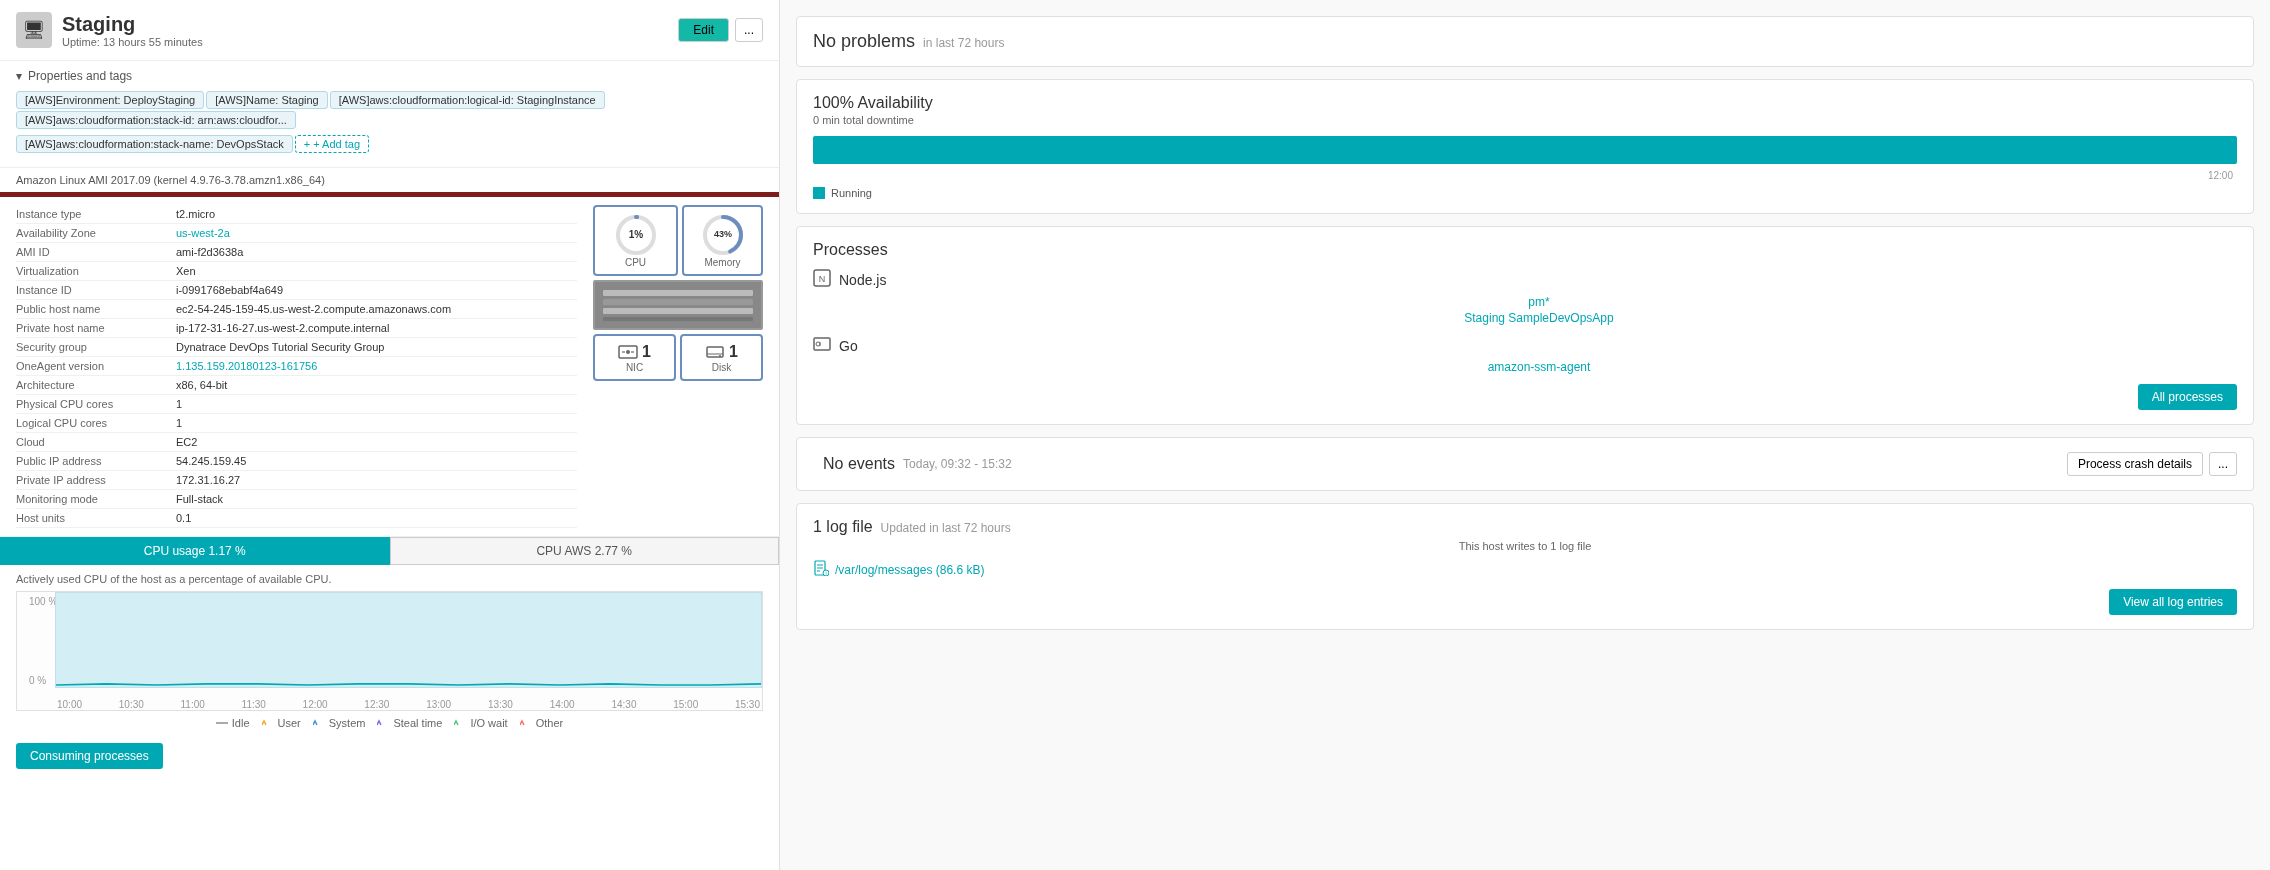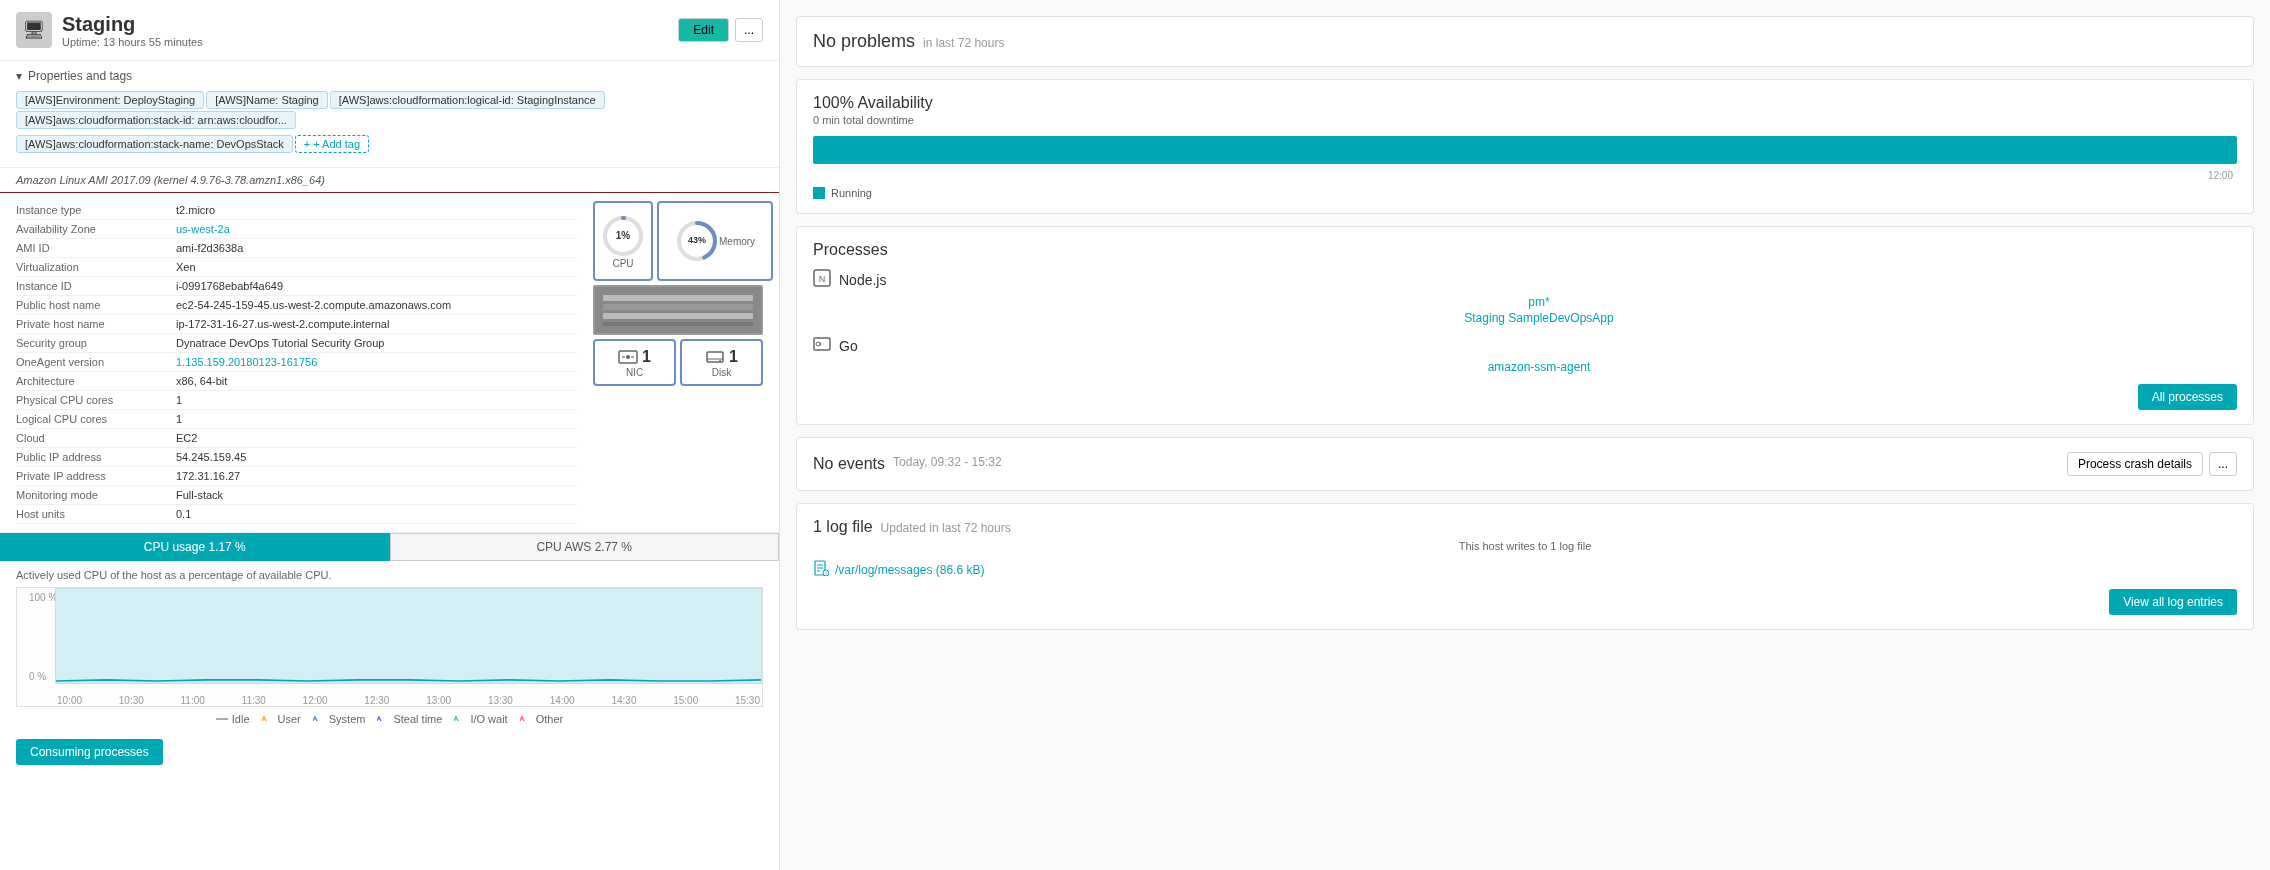--- a/index.html
+++ b/index.html
@@ -17,21 +17,21 @@
     .btn-dots { padding: 4px 8px; border: 1px solid #ccc; background: #fff; border-radius: 3px; cursor: pointer; font-size: 12px; }
 
     
     .properties-section { padding: 8px 16px; border-bottom: 1px solid #eee; }
     .section-toggle { display: flex; align-items: center; gap: 6px; font-size: 12px; color: #555; margin-bottom: 8px; cursor: pointer; }
     .tags-row { display: flex; flex-wrap: wrap; gap: 2px; margin-bottom: 6px; }
     .tag { background: #e8f4f8; border: 1px solid #b0d8e8; border-radius: 3px; padding: 2px 8px; font-size: 11px; color: #333; }
     .tag-add { background: #fff; border: 1px dashed #00a8b3; border-radius: 3px; padding: 2px 8px; font-size: 11px; color: #00a8b3; cursor: pointer; display: flex; align-items: center; gap: 3px; }
 
     
-    .ami-info { font-size: 11px; color: #555; padding: 6px 16px; border-bottom: 1px solid #7f1d1d; font-style: italic; }
+    .ami-info { font-size: 11px; color: #555; padding: 6px 16px; border-bottom: 5px solid #7f1d1d; }
 
     
     .details-area { display: flex; padding: 8px 16px; gap: 16px; border-bottom: 1px solid #eee; }
     .details-table { flex: 1; }
     .detail-row { display: flex; padding: 3px 0; border-bottom: 1px solid #f0f0f0; }
     .detail-label { width: 160px; color: #666; font-size: 11px; flex-shrink: 0; }
     .detail-value { font-size: 11px; color: #333; }
     .detail-value.link { color: #00a8b3; cursor: pointer; }
 
     
@@ -67,21 +67,21 @@
     .process-group { margin-bottom: 10px; }
     .process-type { display: flex; align-items: center; gap: 8px; margin-bottom: 4px; }
     .process-type-name { font-size: 14px; font-weight: 500; }
     .process-links { margin-left: 28px; display: flex; flex-direction: column; gap: 2px; align-items: center; }
     .process-link { color: #00a8b3; cursor: pointer; font-size: 12px; }
     .all-processes-btn { display: flex; justify-content: flex-end; margin-top: 4px; }
     .btn-all-proc { background: #00a8b3; color: #fff; border: none; padding: 6px 14px; border-radius: 3px; cursor: pointer; font-size: 12px; }
 
     
     .events-header { display: flex; align-items: center; justify-content: space-between; }
-    .events-title-area { display: flex; align-items: flex-start; gap: 8px; }
+    .events-title-area { display: flex; align-items: center; gap: 8px; margin-left: 10px; }
     .events-title { font-size: 16px; font-weight: 500; }
     .events-time { font-size: 12px; color: #999; }
     .events-actions { display: flex; gap: 6px; }
     .btn-crash { border: 1px solid #ccc; background: #fff; padding: 4px 10px; border-radius: 3px; font-size: 12px; cursor: pointer; }
 
     
     .log-title-area { display: flex; align-items: baseline; gap: 8px; margin-bottom: 4px; }
     .log-title { font-size: 16px; font-weight: 500; }
     .log-sub { font-size: 12px; color: #999; }
     .log-desc { font-size: 11px; color: #666; margin-bottom: 8px; text-align: center; }
@@ -209,21 +209,21 @@
 
       <div style="display:flex; gap:4px;">
         <div style="border:2px solid #6c8ebf; border-radius:4px; padding:6px; display:flex; flex-direction:column; align-items:center; justify-content:center; background:#fff; flex:1;">
           <svg width="44" height="44" viewBox="0 0 44 44">
             <circle class="circle-bg" cx="22" cy="22" r="18" stroke="#ddd" stroke-width="4" fill="none"></circle>
             <circle class="circle-fg" cx="22" cy="22" r="18" stroke="#6c8ebf" stroke-width="4" fill="none" stroke-dasharray="1.13 111.5" stroke-linecap="round" transform="rotate(-90 22 22)"></circle>
             <text x="22" y="22" class="circle-text" font-size="9" font-weight="700" fill="#333" text-anchor="middle" dominant-baseline="middle">1%</text>
           </svg>
           <div style="font-size:10px;color:#666;text-align:center;">CPU</div>
         </div>
-        <div style="border:2px solid #6c8ebf; border-radius:4px; padding:16px; display:flex; flex-direction:row; align-items:center; justify-content:center; background:#fff; flex:1;">
+        <div style="border:2px solid #6c8ebf; border-radius:4px; padding:4px; display:flex; flex-direction:column; align-items:center; justify-content:center; background:#fff; flex:1;">
           <svg width="44" height="44" viewBox="0 0 44 44">
             <circle cx="22" cy="22" r="18" stroke="#ddd" stroke-width="4" fill="none"></circle>
             <circle cx="22" cy="22" r="18" stroke="#6c8ebf" stroke-width="4" fill="none" stroke-dasharray="48.9 64.0" stroke-linecap="round" transform="rotate(-90 22 22)"></circle>
             <text x="22" y="22" font-size="9" font-weight="700" fill="#333" text-anchor="middle" dominant-baseline="middle">43%</text>
           </svg>
           <div style="font-size:10px;color:#666;text-align:center;">Memory</div>
         </div>
       </div>
 
       <div style="border:2px solid #999; border-radius:2px; background:#888; height:50px; display:flex; align-items:center; justify-content:center; overflow:hidden;">

